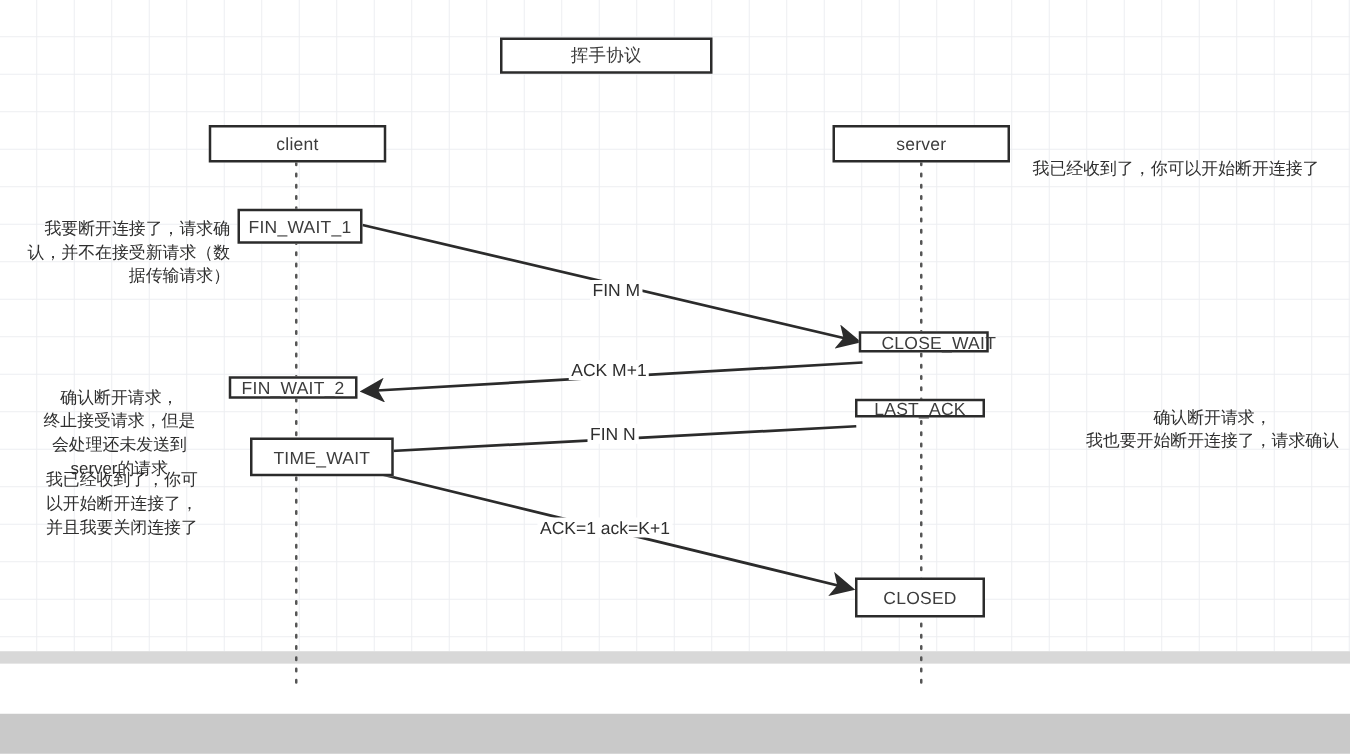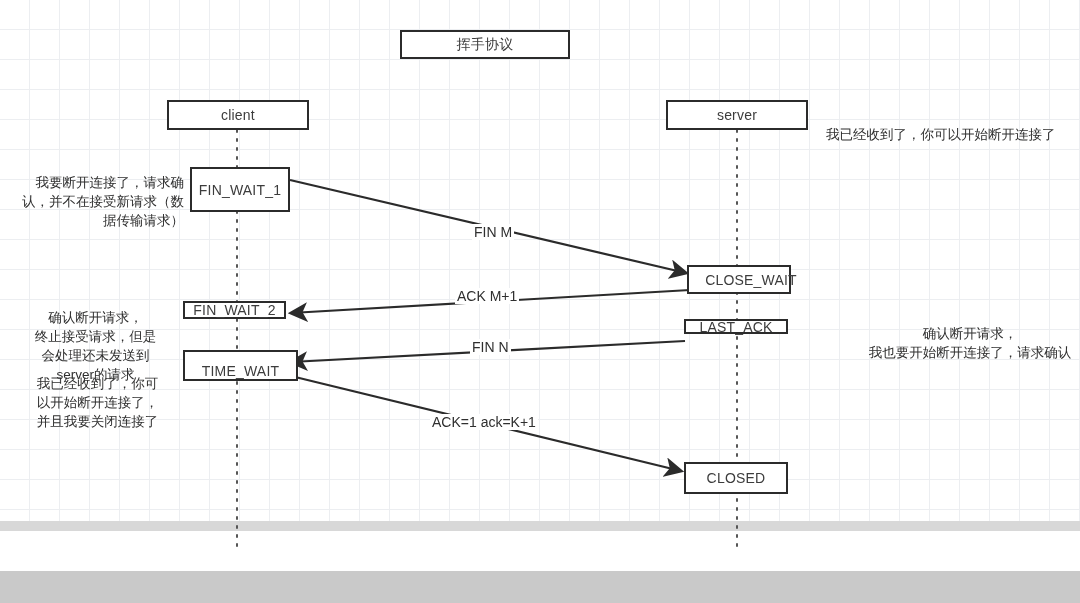--- a/index.html
+++ b/index.html
@@ -99,31 +99,31 @@
     <span>挥手协议</span>
   </div>
 
   <div class="box" style="left:167px;top:100px;width:142px;height:30px;">
     <span>client</span>
   </div>
   <div class="box" style="left:666px;top:100px;width:142px;height:30px;">
     <span>server</span>
   </div>
 
-  <div class="box" style="left:190px;top:167px;width:100px;height:45px;">
+  <div class="box" style="left:190px;top:167px;width:100px;height:28px;">
     <span>FIN_WAIT_1</span>
   </div>
   <div class="box" style="left:183px;top:301px;width:103px;height:18px;">
     <span>FIN_WAIT_2</span>
   </div>
-  <div class="box" style="left:183px;top:350px;width:115px;height:31px;align-items:flex-end;">
+  <div class="box" style="left:200px;top:350px;width:115px;height:31px;">
     <span>TIME_WAIT</span>
   </div>
 
-  <div class="box" style="left:687px;top:265px;width:104px;height:29px;padding-left:24px;">
+  <div class="box" style="left:687px;top:265px;width:104px;height:17px;padding-left:24px;">
     <span>CLOSE_WAIT</span>
   </div>
   <div class="box" style="left:684px;top:319px;width:104px;height:15px;">
     <span>LAST_ACK</span>
   </div>
   <div class="box" style="left:684px;top:462px;width:104px;height:32px;">
     <span>CLOSED</span>
   </div>
 
   <div class="edge-label" style="left:472px;top:224px;">

